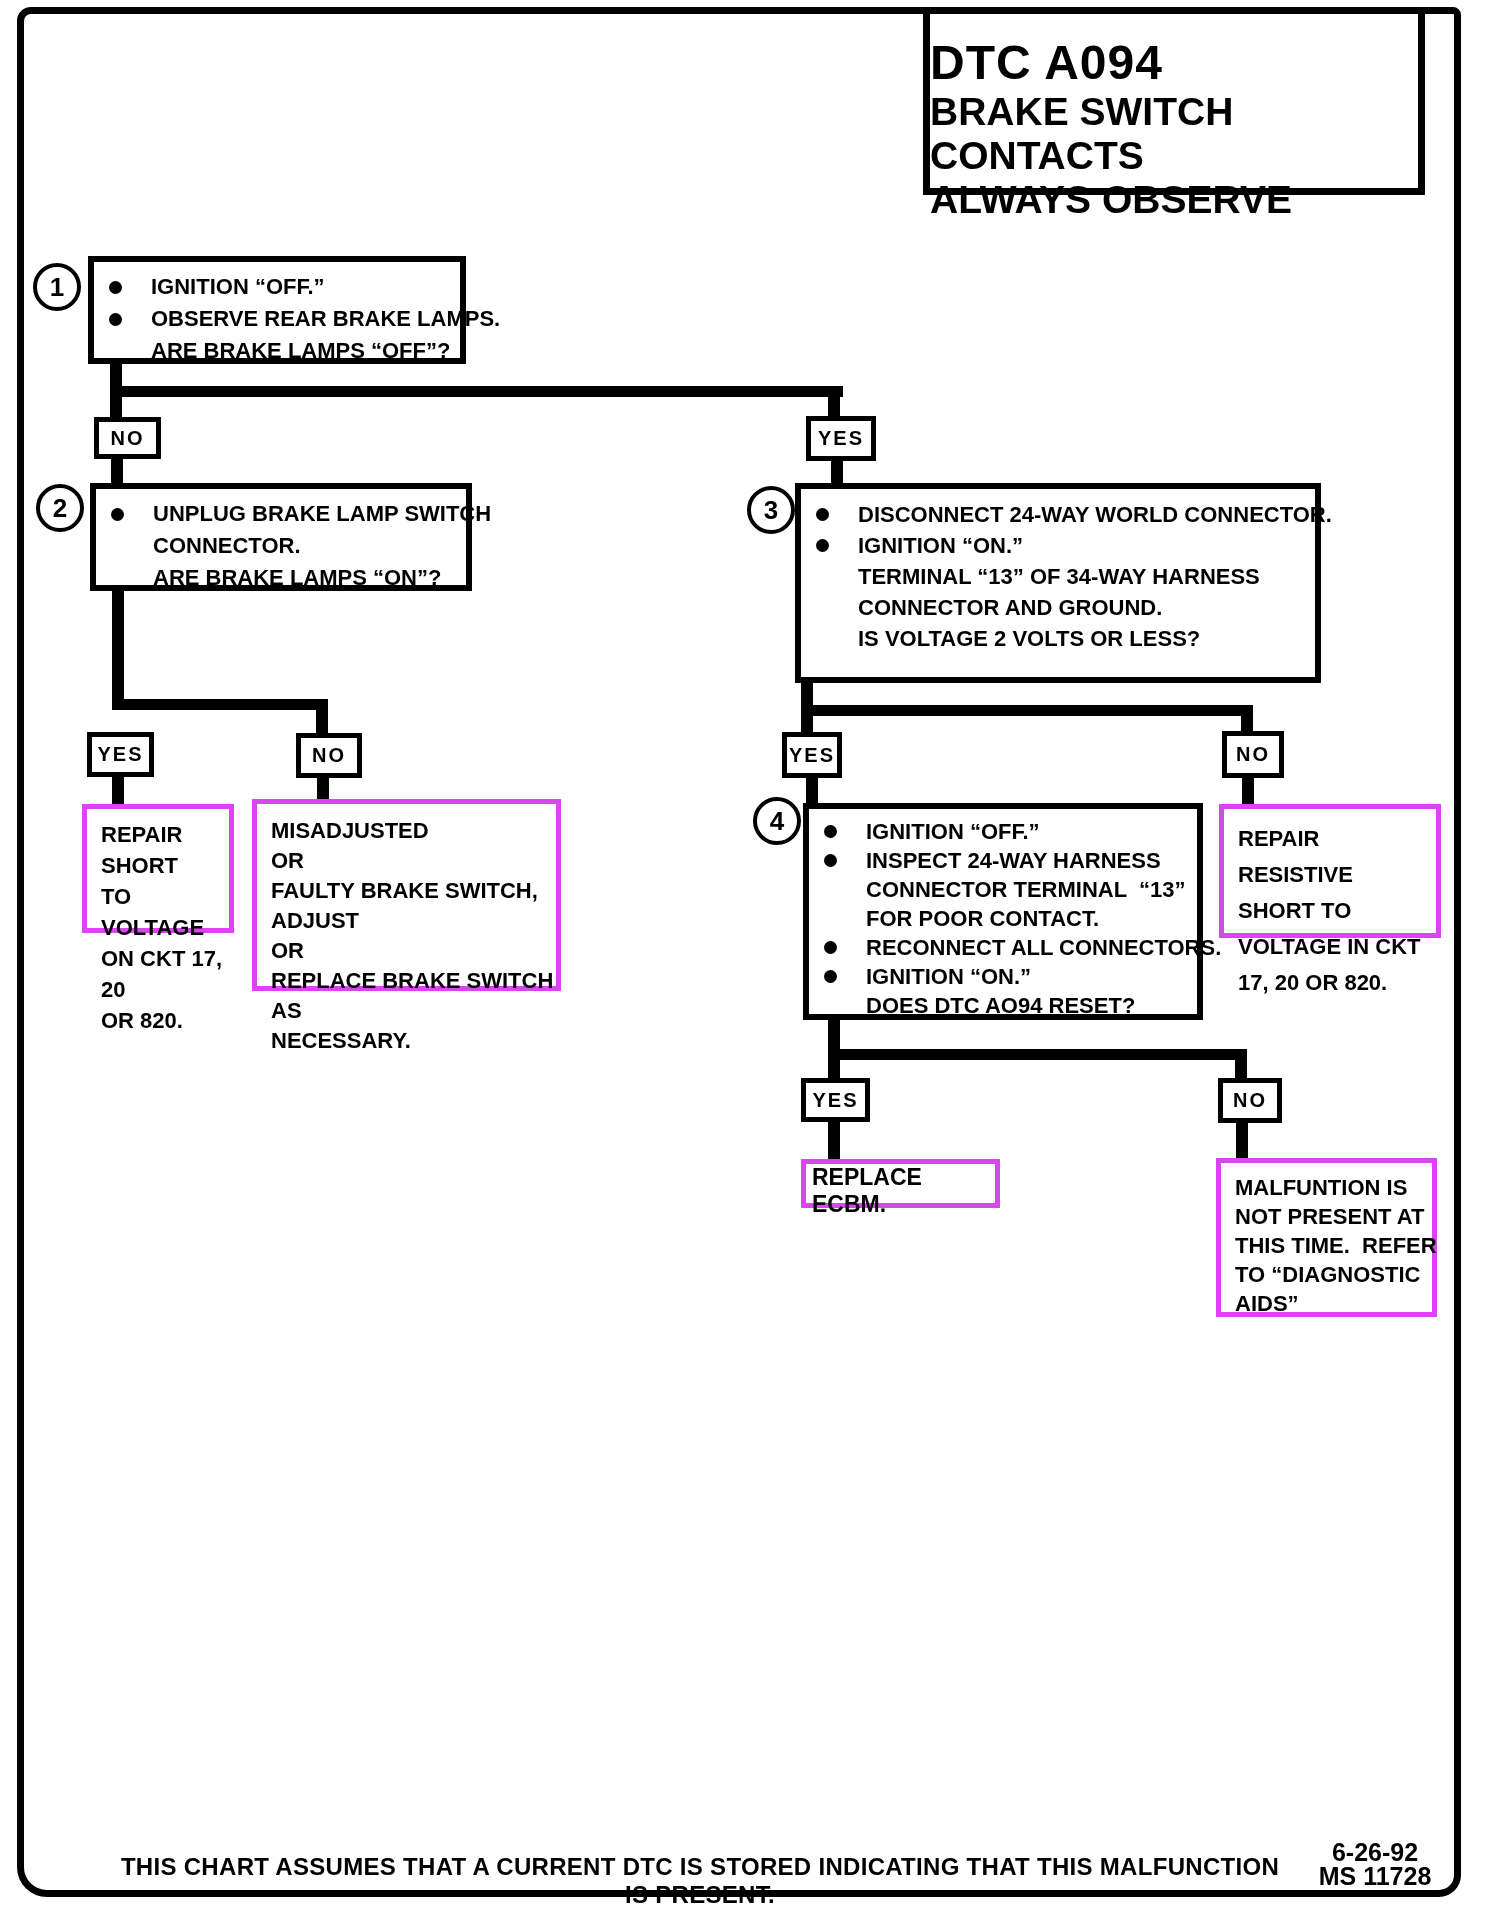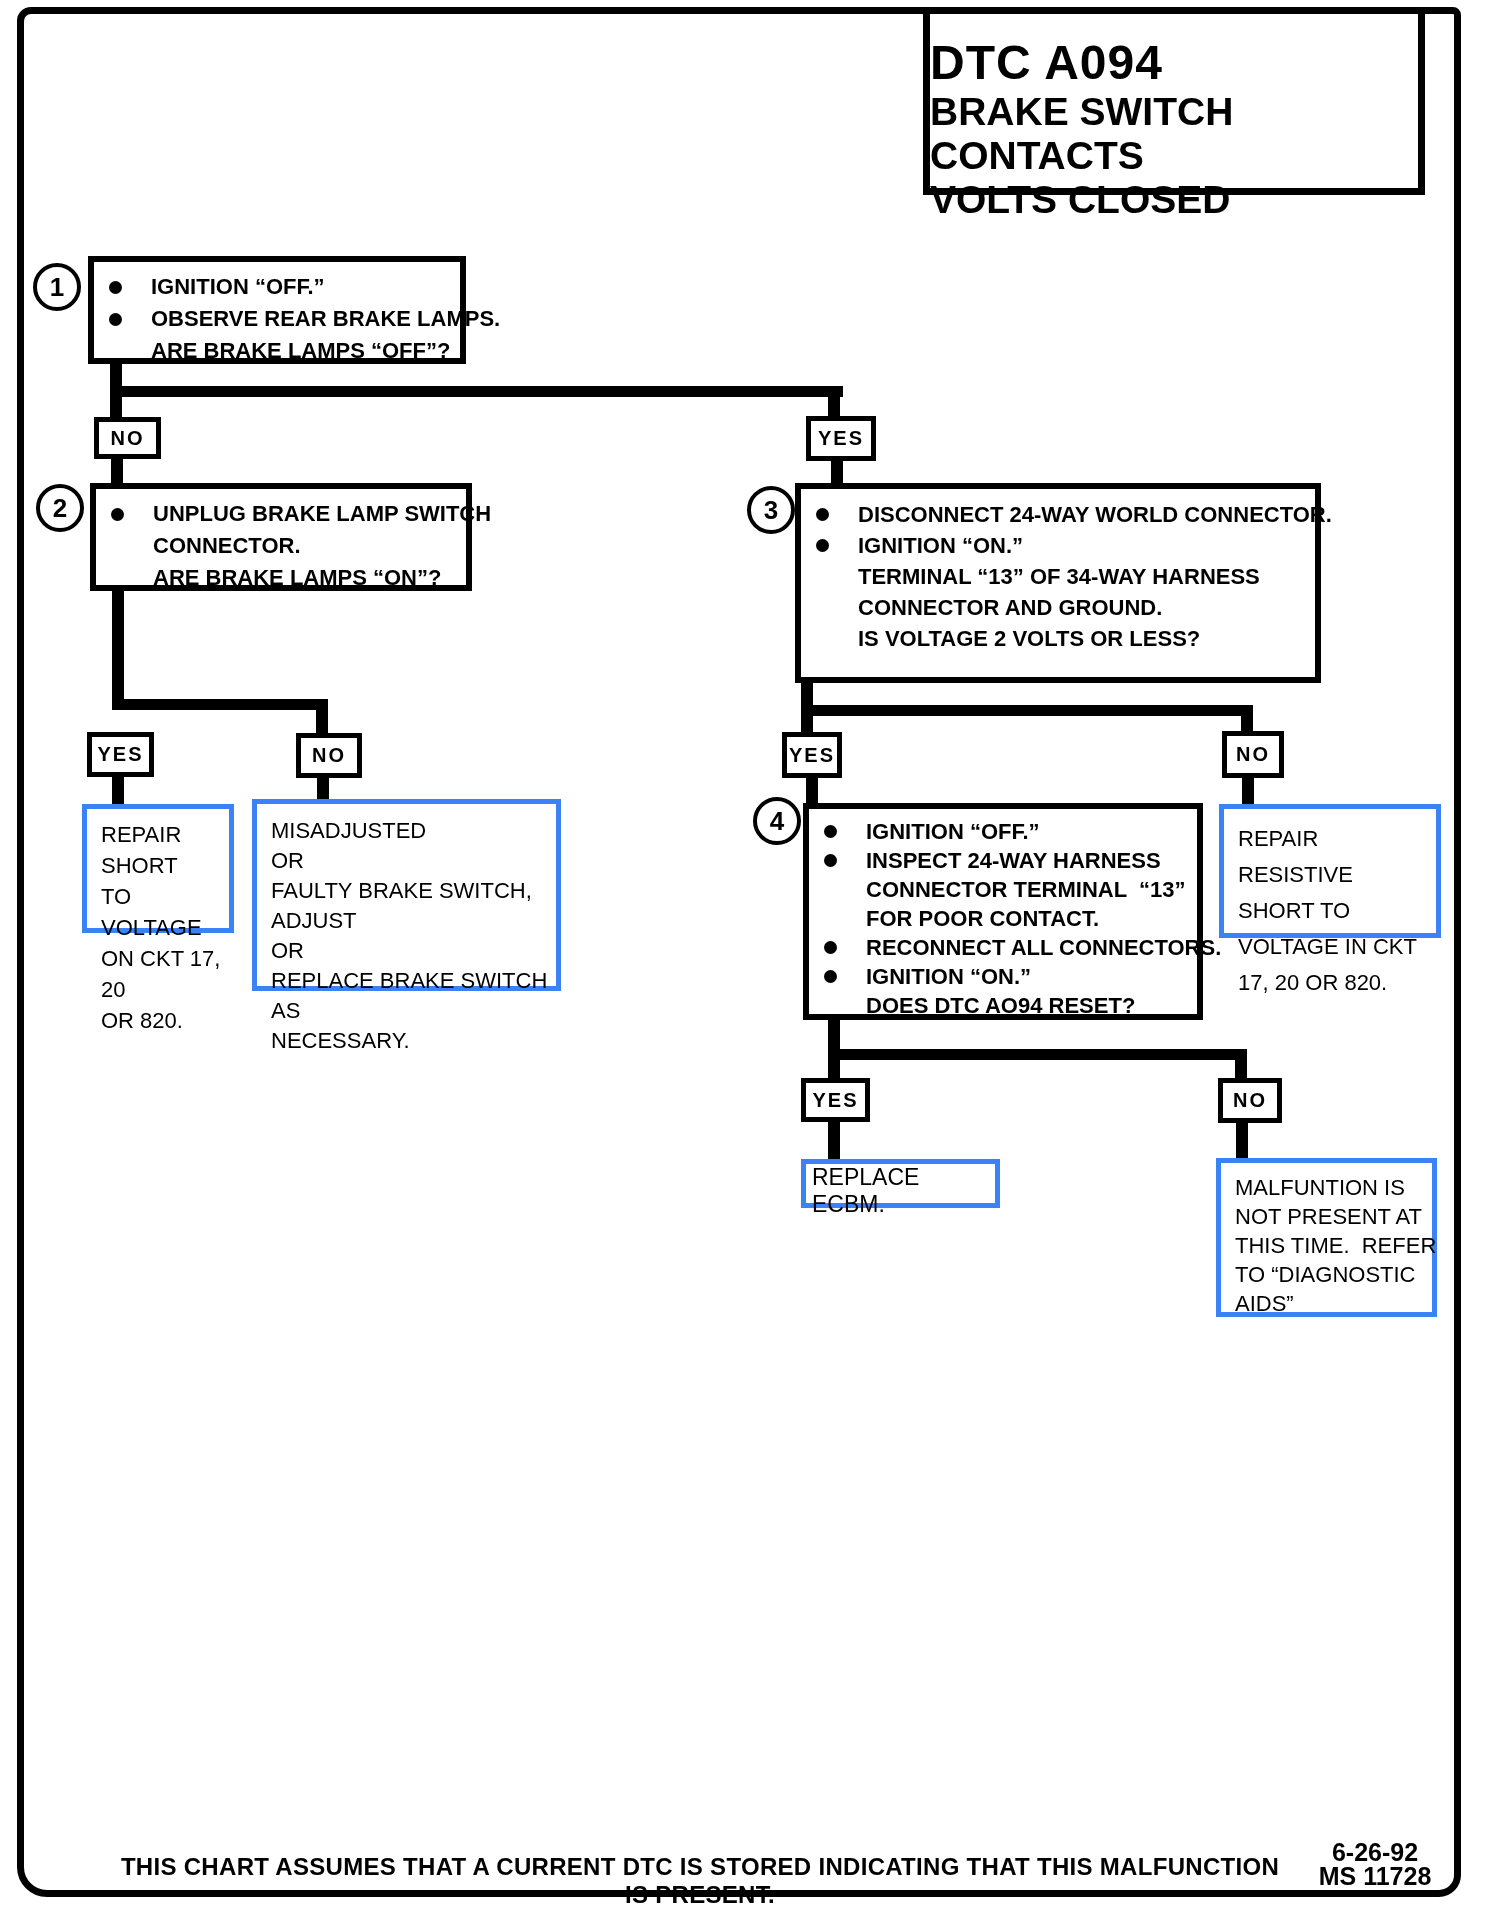--- a/index.html
+++ b/index.html
@@ -31,22 +31,22 @@
   .txt { white-space:pre; }
   .dot { flex:none; width:13px; height:13px; border-radius:50%; background:#000; }
   .b .txt { padding-left:29px; }
   .line.c { padding-left:42px; }
   .decision {
     position:absolute; border:5px solid #000; background:#fff;
     display:flex; align-items:center; justify-content:center;
     font-weight:bold; font-size:20px; letter-spacing:2px;
   }
   .resultbox {
-    position:absolute; border:5px solid #3b82f6; background:#fff;
-    font-weight:normal; font-size:22px;
+    position:absolute; border:5px solid #d946ef; background:#fff;
+    font-weight:bold; font-size:22px;
   }
   .conn { position:absolute; background:#000; }
   .footer-note {
     position:absolute; left:110px; top:1853px; width:1180px; text-align:center;
     font-weight:bold; font-size:24px; letter-spacing:0.3px;
   }
   .footer-right {
     position:absolute; left:1308px; top:1840px; width:134px; text-align:center;
     font-weight:bold; font-size:25px; line-height:24px;
   }
@@ -67,21 +67,21 @@
 </head>
 <body>
 
 <div class="page">
 
   <div class="frame"></div>
 
   <div class="titlebox">
     <div class="title-code">DTC A094</div>
     <div class="title-sub">BRAKE SWITCH CONTACTS</div>
-    <div class="title-sub">VOLTS CLOSED</div>
+    <div class="title-sub">ALWAYS OBSERVE</div>
   </div>
 
   <div class="circle" style="left:33px; top:263px;">
       <span>1</span>
     </div>
   <div class="stepbox box1">
     <div class="line b"><span class="dot"></span><span class="txt">IGNITION “OFF.”</span></div>
     <div class="line b"><span class="dot"></span><span class="txt">OBSERVE REAR BRAKE LAMPS.</span></div>
     <div class="line c"><span class="txt">ARE BRAKE LAMPS “OFF”?</span></div>
   </div>

